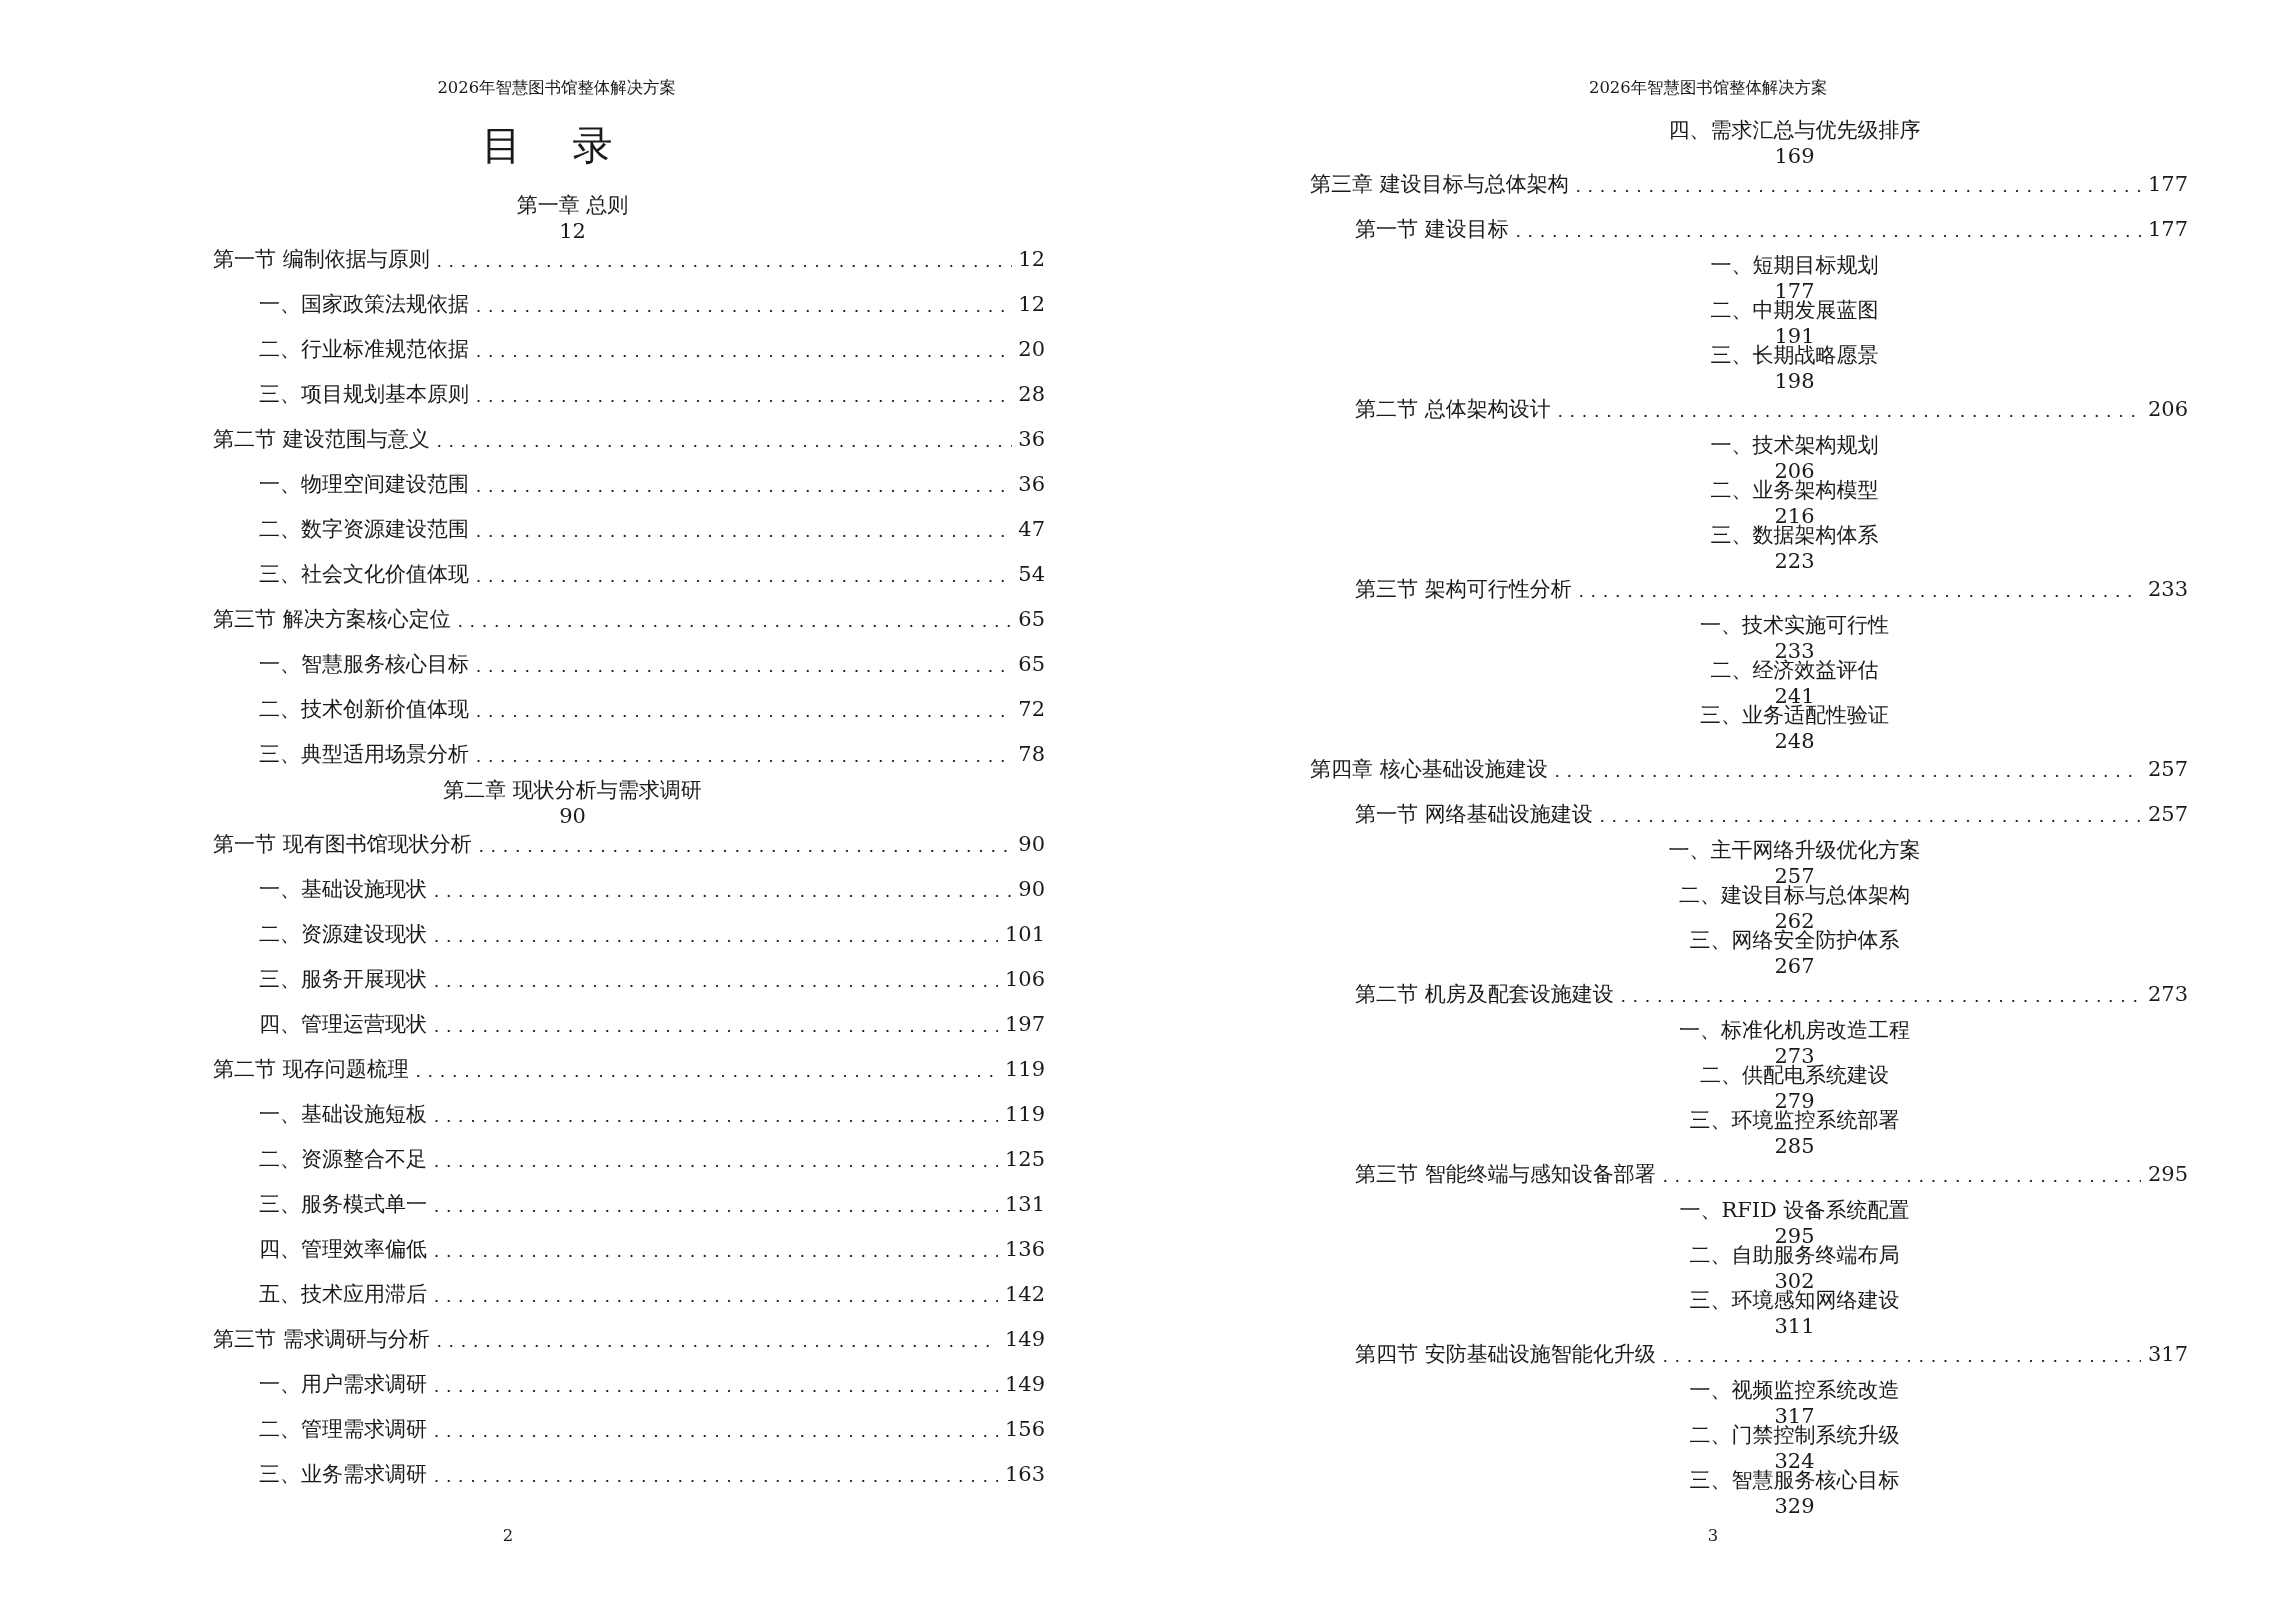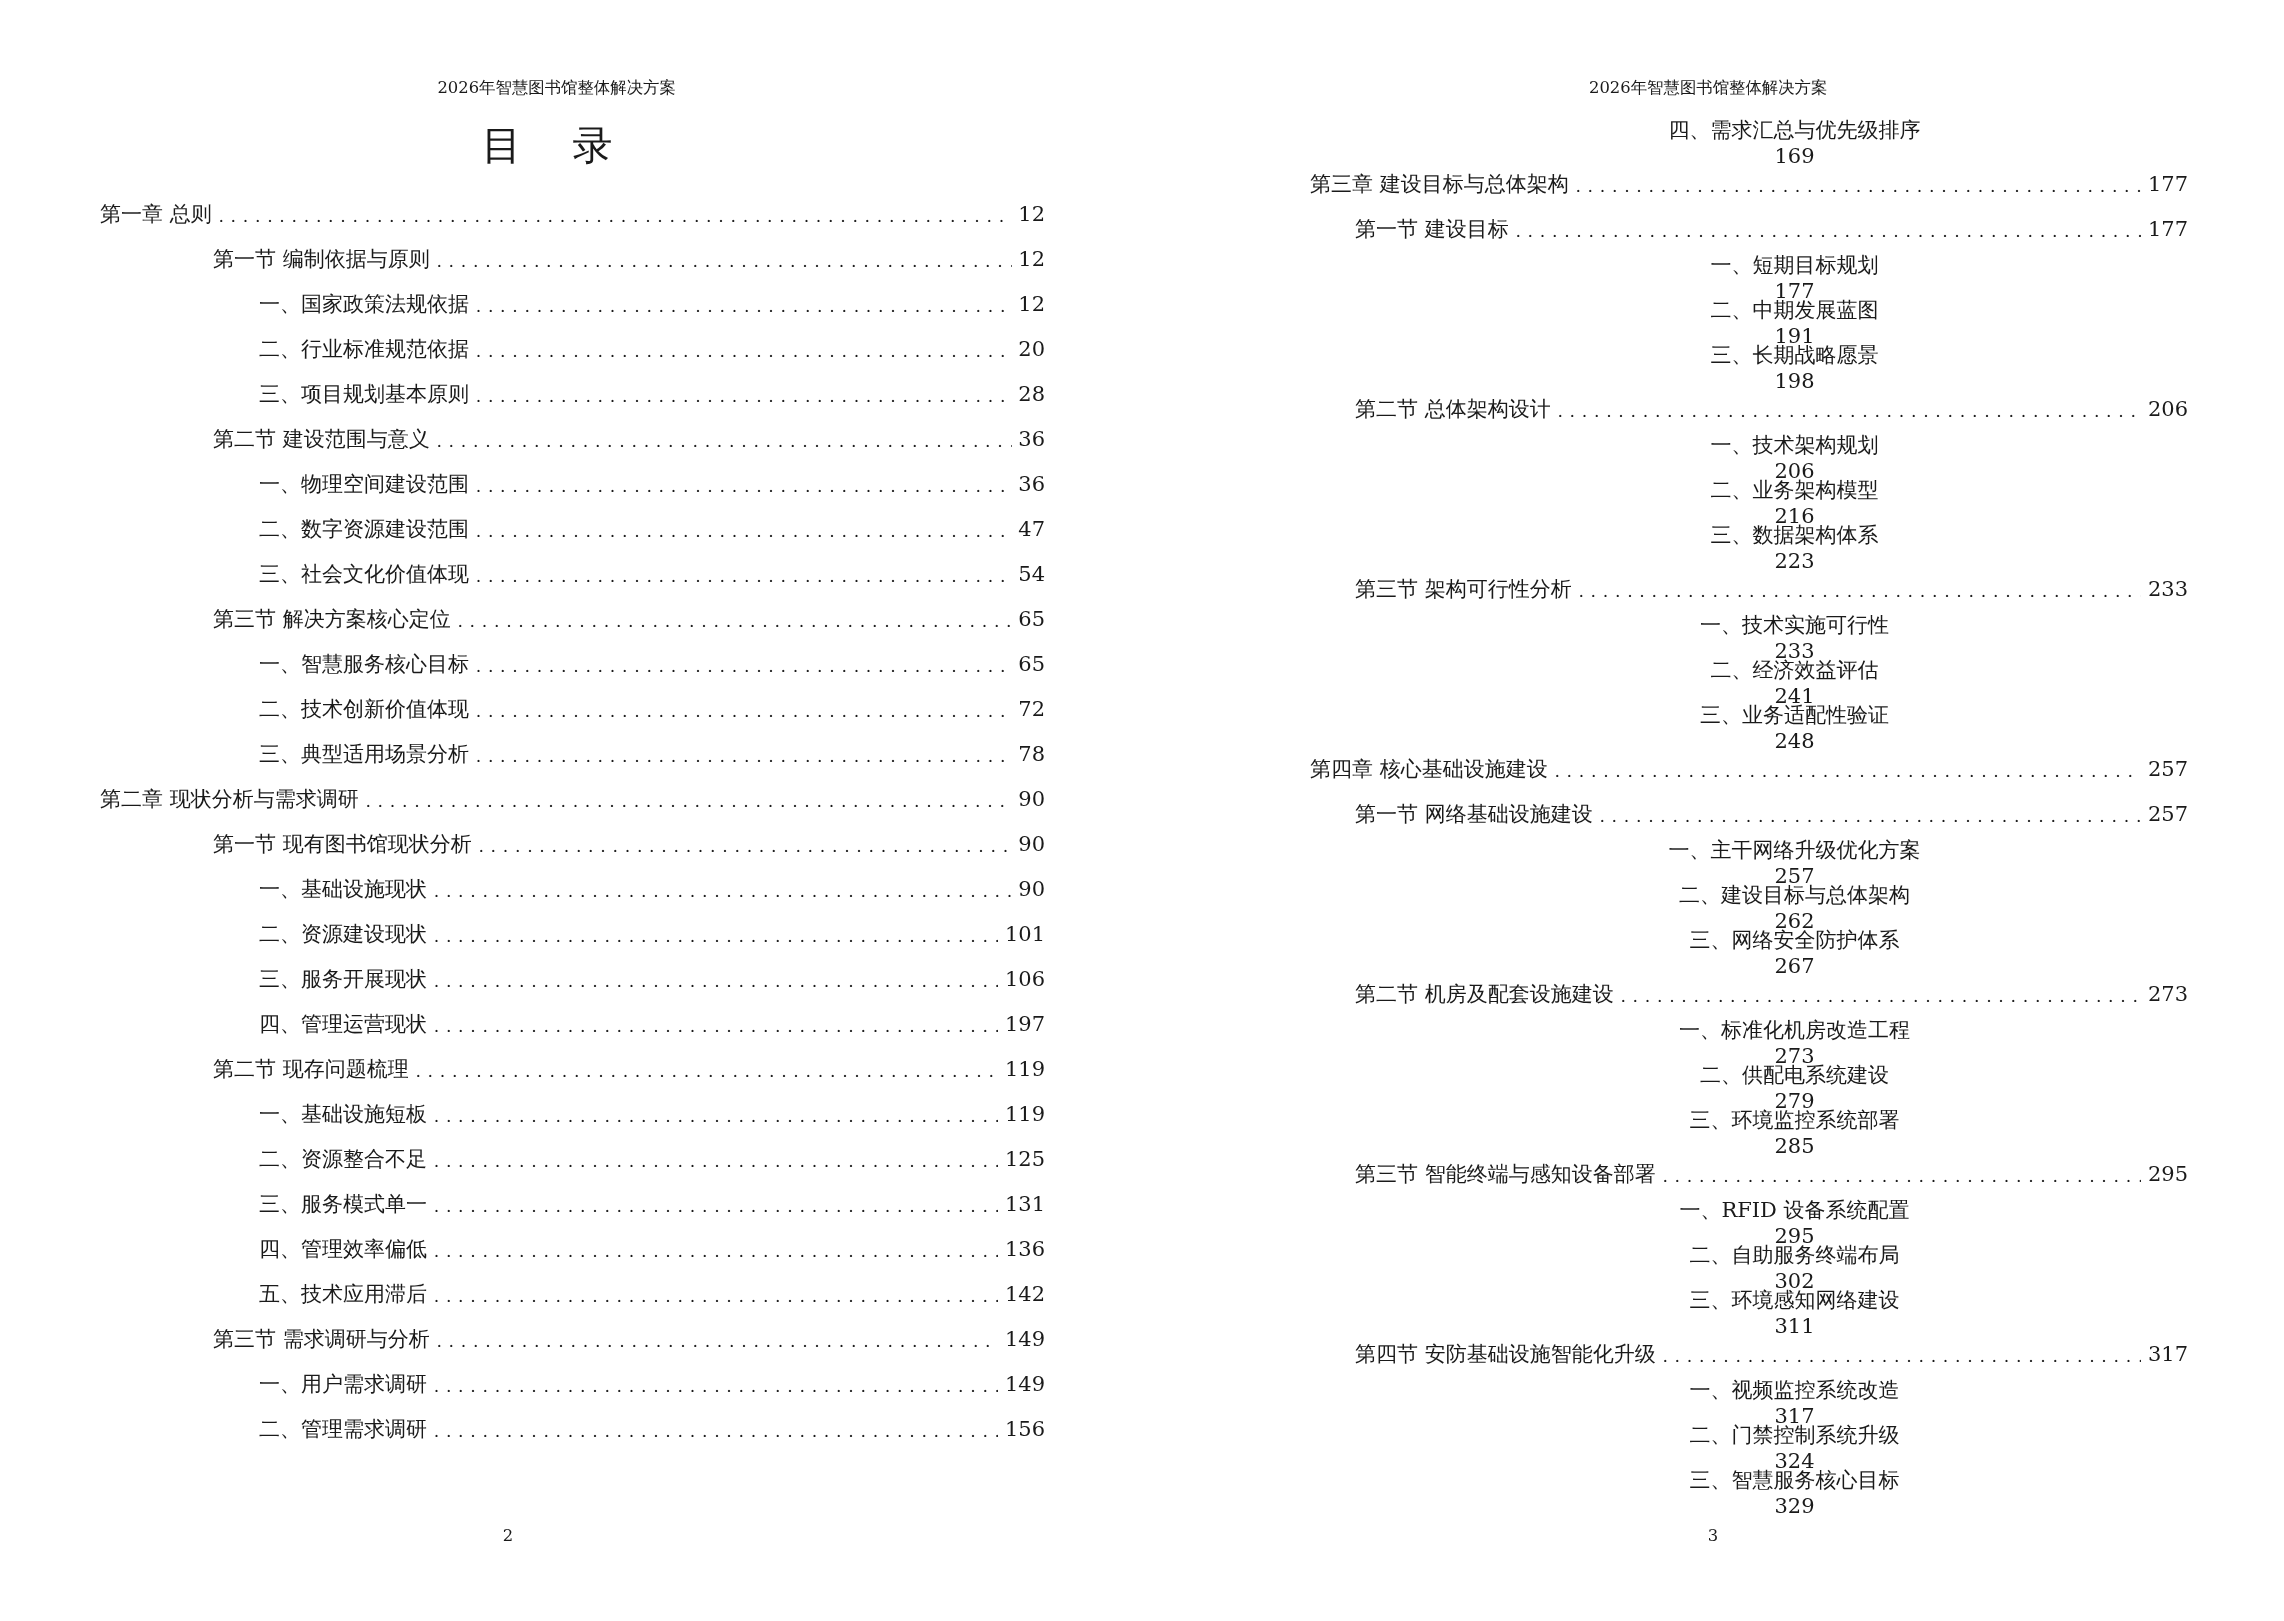--- a/index.html
+++ b/index.html
@@ -8,21 +8,21 @@
   .page.left { left:0; width:1142px; }
   .page.right { left:1142px; width:1142px; }
   .running-header { position:absolute; top:77px; left:0; width:100%; text-align:center; font-size:16.4px; }
   .page.left .running-header { left:-14.4px; }
   .page.right .running-header { left:-4.8px; }
   .toc-title { position:absolute; top:118px; left:-14.4px; width:100%; text-align:center; font-size:40px; letter-spacing:19px; }
   .toc { position:absolute; margin:0; padding:0; list-style:none; }
   .page.left .toc { top:191px; left:0; width:1045px; }
   .page.right .toc { top:116px; left:0; width:1046px; }
   .toc li { position:relative; height:45px; display:flex; align-items:center; font-size:21px; white-space:nowrap; }
-  .page.left .lvl-0 { padding-left:100px; }
+  .page.left .lvl-0 { padding-left:100px;flex-direction:column; }
   .page.left .lvl-1 { padding-left:213px; }
   .page.left .lvl-2 { padding-left:259px; }
   .page.right .lvl-0 { padding-left:168px; }
   .page.right .lvl-1 { padding-left:213px; }
   .page.right .lvl-2 { padding-left:259px;flex-direction:column; }
   .toc .label { flex:0 0 auto; }
   .toc .leader { flex:1 1 auto; overflow:hidden; margin:0 6.7px; letter-spacing:6.7px; font-size:17.3px; position:relative; top:2.9px; }
   .toc .leader::before { content:"................................................................................................................................................................................"; }
   .toc .pg { flex:0 0 auto; text-align:right; }
   .folio { position:absolute; top:1526px; width:100%; text-align:center; font-size:16.4px; }
@@ -170,20 +170,25 @@
       <li class="lvl-2">
         <span class="label">一、用户需求调研</span>
         <span class="leader"></span>
         <span class="pg">149</span>
       </li>
       <li class="lvl-2">
         <span class="label">二、管理需求调研</span>
         <span class="leader"></span>
         <span class="pg">156</span>
       </li>
+      <li class="lvl-2">
+        <span class="label">三、业务需求调研</span>
+        <span class="leader"></span>
+        <span class="pg">163</span>
+      </li>
     </ul>
   <div class="folio">2</div>
 </div>
 
 <div class="page right">
   <div class="running-header">2026年智慧图书馆整体解决方案</div>
   <ul class="toc">
       <li class="lvl-2">
         <span class="label">四、需求汇总与优先级排序</span>
         <span class="leader"></span>

